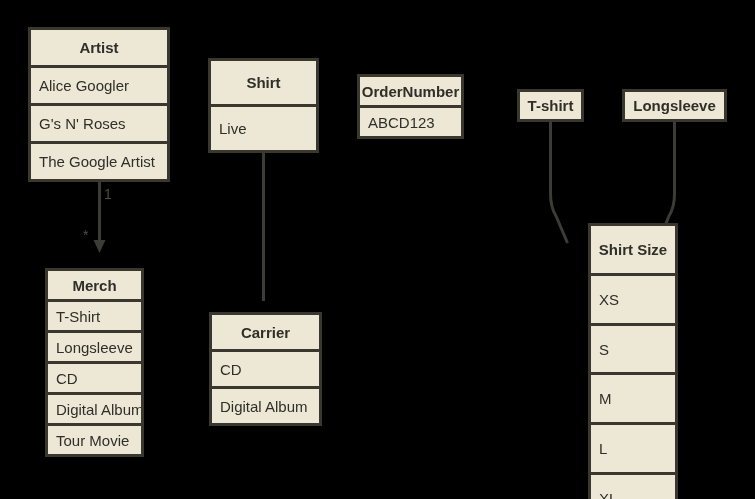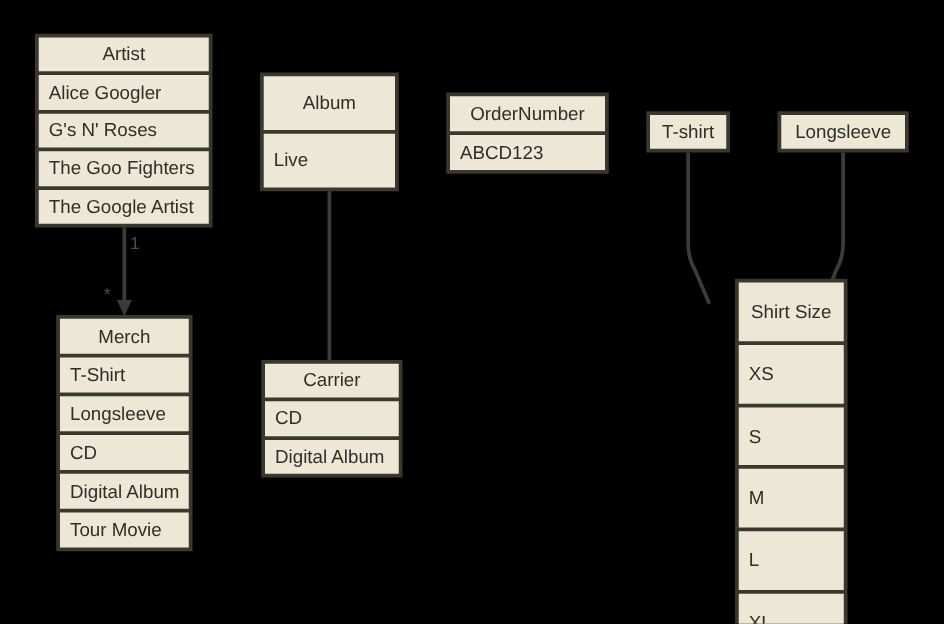--- a/index.html
+++ b/index.html
@@ -32,21 +32,21 @@
     color: var(--text, #2f2e29);
     display:flex;
     align-items:center;
     padding:0 8px;
     font-size:15px;
     line-height:1;
     white-space:nowrap;
     overflow:hidden;
   }
   .cell.header {
-    font-weight:normal;
+    font-weight:bold;
     justify-content:center;
   }
   .edge-label {
     position:absolute;
     color: var(--label, #4d4d4b);
     font-size:14px;
     line-height:1;
   }
 </style>
 </head>
@@ -64,45 +64,44 @@
     <path d="M674.5 122 L674.5 194 Q674.5 207 669 216 L658.5 242"></path>
   </svg>
 
   <div class="edge-label" style="left:104px; top:187px">1</div>
   <div class="edge-label" style="left:83px; top:228px">*</div>
 
   <div class="table" style="left:28px; top:27px; width:142px; height:155px">
     <div class="cell header">Artist</div>
     <div class="cell">Alice Googler</div>
     <div class="cell">G's N' Roses</div>
-    <div class="cell">The Goo Fighters</div>
     <div class="cell">The Google Artist</div>
   </div>
 
-  <div class="table" style="left:45px; top:252px; width:109px; height:189px">
+  <div class="table" style="left:45px; top:268px; width:99px; height:189px">
     <div class="cell header">Merch</div>
     <div class="cell">T-Shirt</div>
     <div class="cell">Longsleeve</div>
     <div class="cell">CD</div>
     <div class="cell">Digital Album</div>
     <div class="cell">Tour Movie</div>
   </div>
 
   <div class="table" style="left:208px; top:58px; width:111px; height:95px">
-    <div class="cell header">Album</div>
+    <div class="cell header">Shirt</div>
     <div class="cell">Live</div>
   </div>
 
-  <div class="table" style="left:209px; top:288px; width:113px; height:94px">
+  <div class="table" style="left:209px; top:312px; width:113px; height:114px">
     <div class="cell header">Carrier</div>
     <div class="cell">CD</div>
     <div class="cell">Digital Album</div>
   </div>
 
-  <div class="table" style="left:357px; top:74px; width:130px; height:65px">
+  <div class="table" style="left:357px; top:74px; width:107px; height:65px">
     <div class="cell header">OrderNumber</div>
     <div class="cell">ABCD123</div>
   </div>
 
   <div class="table" style="left:517px; top:89px; width:67px; height:33px">
     <div class="cell header">T-shirt</div>
   </div>
 
   <div class="table" style="left:622px; top:89px; width:105px; height:33px">
     <div class="cell header">Longsleeve</div>

